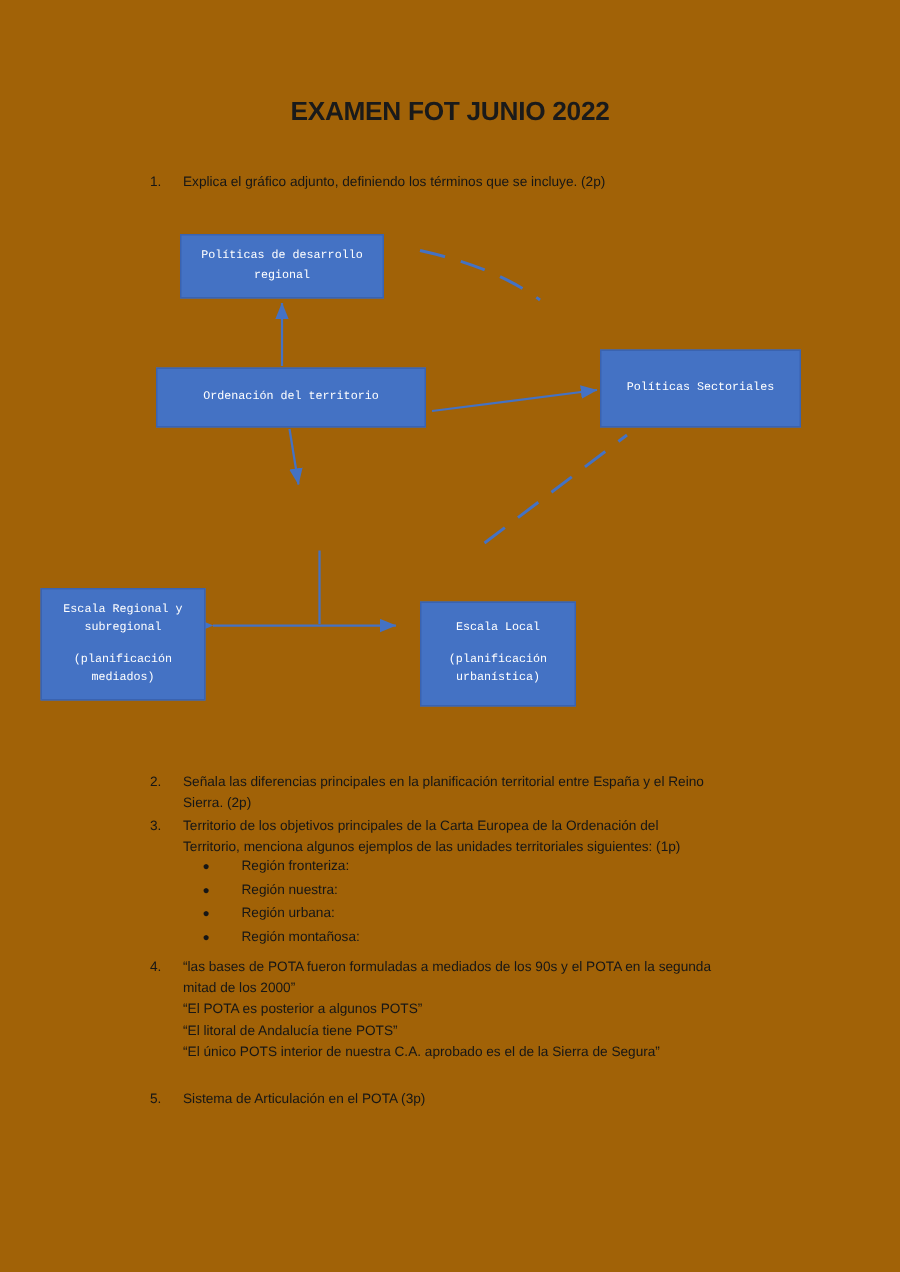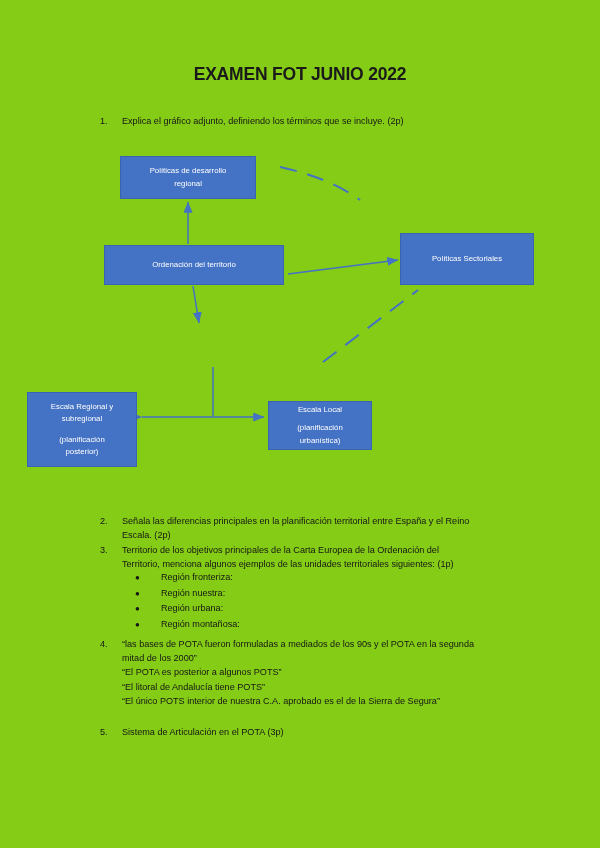--- a/index.html
+++ b/index.html
@@ -11,21 +11,21 @@
     width: 600px;
     height: 848px;
     position: relative;
     font-family: "Liberation Sans", sans-serif;
     color: #161616;
     overflow: hidden;
   }
   .page {
     position: absolute;
     inset: 0;
-    background: #84cc16;
+    background: #a16207;
   }
 
   
   .doc-title {
     position: absolute;
     left: 0;
     right: 0;
     top: 64px;
     text-align: center;
     font-size: 17.5px;
@@ -104,30 +104,31 @@
     color: #ffffff;
     display: flex;
     flex-direction: column;
     align-items: center;
     justify-content: center;
     text-align: center;
     font-size: 7.8px;
     line-height: 12.5px;
     box-sizing: border-box;
     padding: 2px 4px;
+    font-family: Liberation Mono, monospace;
   }
   .node .ln { display: block; white-space: nowrap; }
   .node .gap { height: 8px; }
 
   #node-desarrollo   { left: 120px; top: 16px;  width: 136px; height: 43px; }
   #node-ordenacion   { left: 104px; top: 105px; width: 180px; height: 40px; text-align: center; }
   #node-sectoriales  { left: 400px; top: 93px;  width: 134px; height: 52px; }
   #node-planif       { left: 136px; top: 185px; width: 155px; height: 41px; }
   #node-escala-reg   { left: 27px;  top: 252px; width: 110px; height: 75px; }
-  #node-escala-local { left: 268px; top: 261px; width: 104px; height: 49px; }
+  #node-escala-local { left: 280px; top: 261px; width: 104px; height: 70px; }
 
   .diagram svg {
     position: absolute;
     left: 0;
     top: 0;
     width: 600px;
     height: 350px;
     overflow: visible;
   }
 </style>
@@ -184,36 +185,36 @@
     <div class="node" id="node-sectoriales">
       <span class="ln">Políticas Sectoriales</span>
     </div>
 
 
     <div class="node" id="node-escala-reg">
       <span class="ln">Escala Regional y</span>
       <span class="ln">subregional</span>
       <span class="gap"></span>
       <span class="ln">(planificación</span>
-      <span class="ln">posterior)</span>
+      <span class="ln">mediados)</span>
     </div>
 
     <div class="node" id="node-escala-local">
       <span class="ln">Escala Local</span>
       <span class="gap"></span>
       <span class="ln">(planificación</span>
       <span class="ln">urbanística)</span>
     </div>
   </div>
 
   <div class="q-item" id="q2">
     <div class="q-num">2.</div>
     <div class="q-body">
       <span class="q-line">Señala las diferencias principales en la planificación territorial entre España y el Reino</span>
-      <span class="q-line">Escala. (2p)</span>
+      <span class="q-line">Sierra. (2p)</span>
     </div>
   </div>
 
   <div class="q-item" id="q3">
     <div class="q-num">3.</div>
     <div class="q-body">
       <span class="q-line">Territorio de los objetivos principales de la Carta Europea de la Ordenación del</span>
       <span class="q-line">Territorio, menciona algunos ejemplos de las unidades territoriales siguientes:  (1p)</span>
     </div>
   </div>

